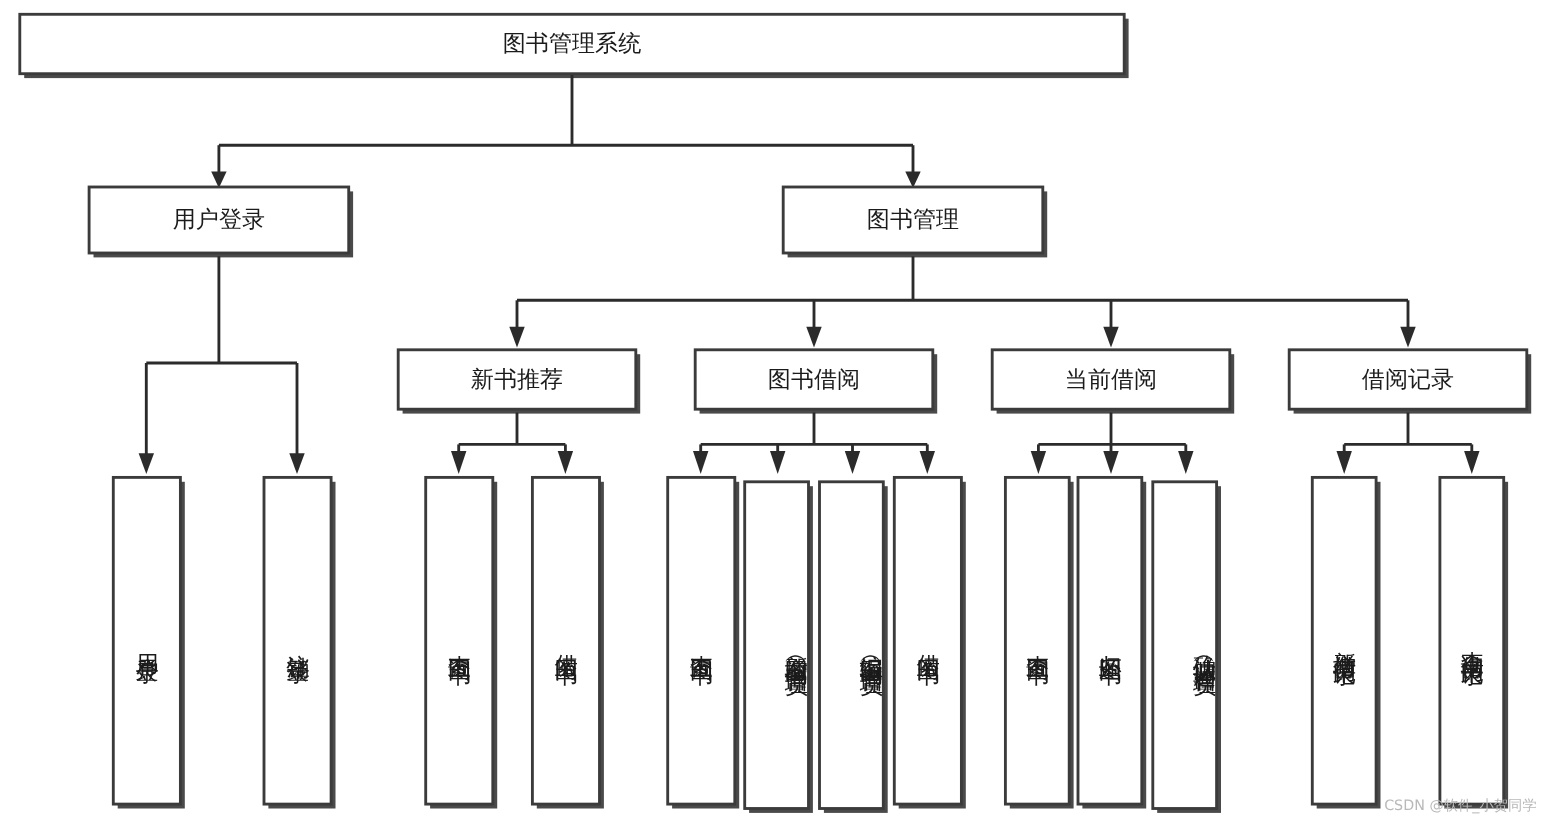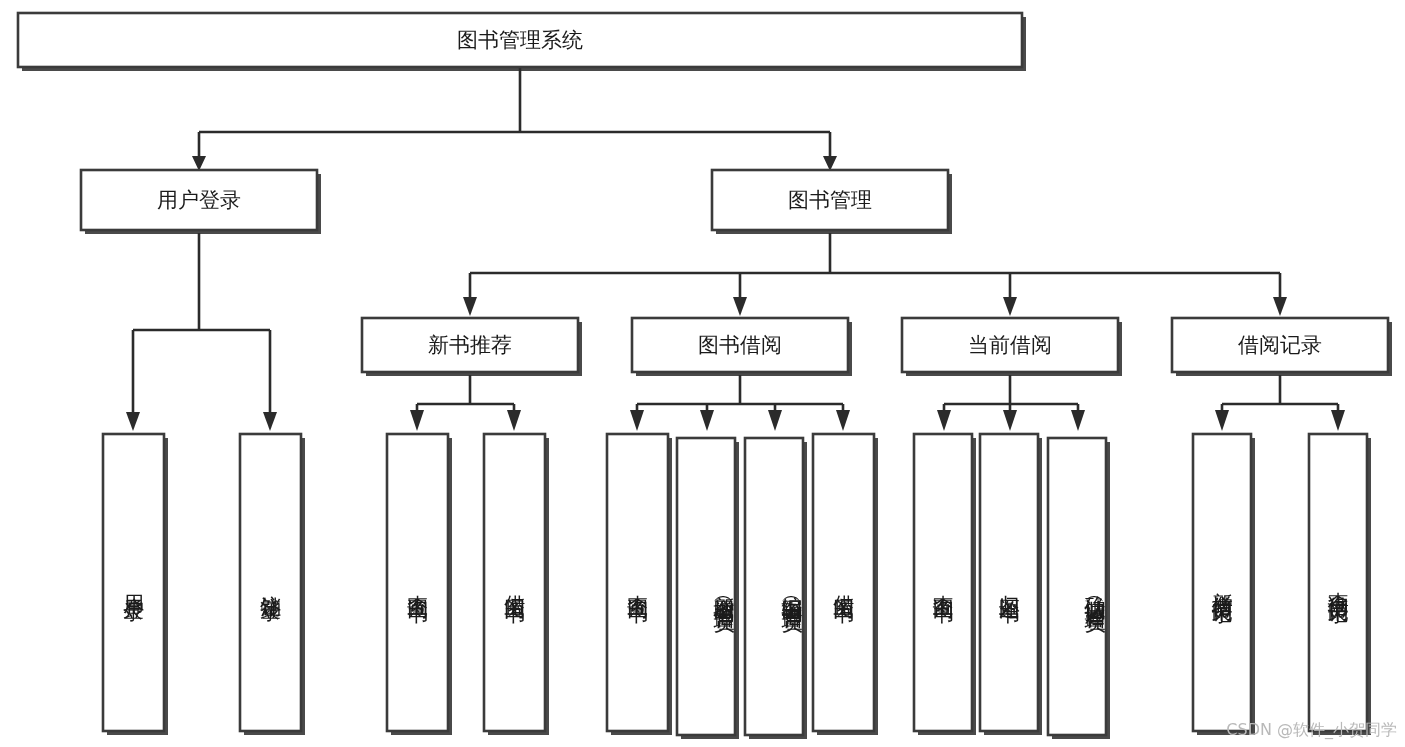--- a/index.html
+++ b/index.html
@@ -64,21 +64,21 @@
     align-items: center;
     justify-content: center;
     white-space: nowrap;
     pointer-events: none;
   }
   .watermark {
     position: absolute;
     right: 8px;
     bottom: 6px;
     font-family: "DejaVu Sans", "Liberation Sans", sans-serif;
-    font-size: 16px;
+    font-size: 13px;
     color: #b9b9b9;
     white-space: nowrap;
     margin-left: 44px;
   }
 </style>
 </head>
 <body>
 
 <div id="diagram-root">
 

